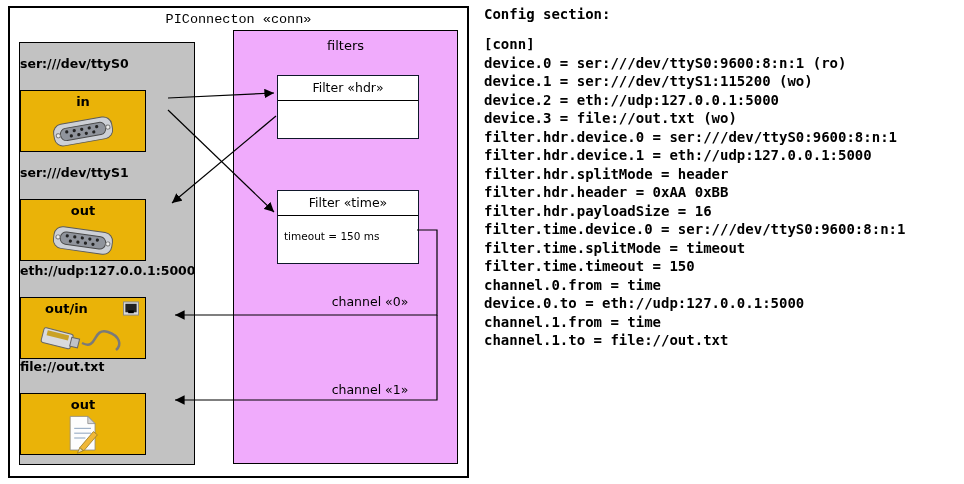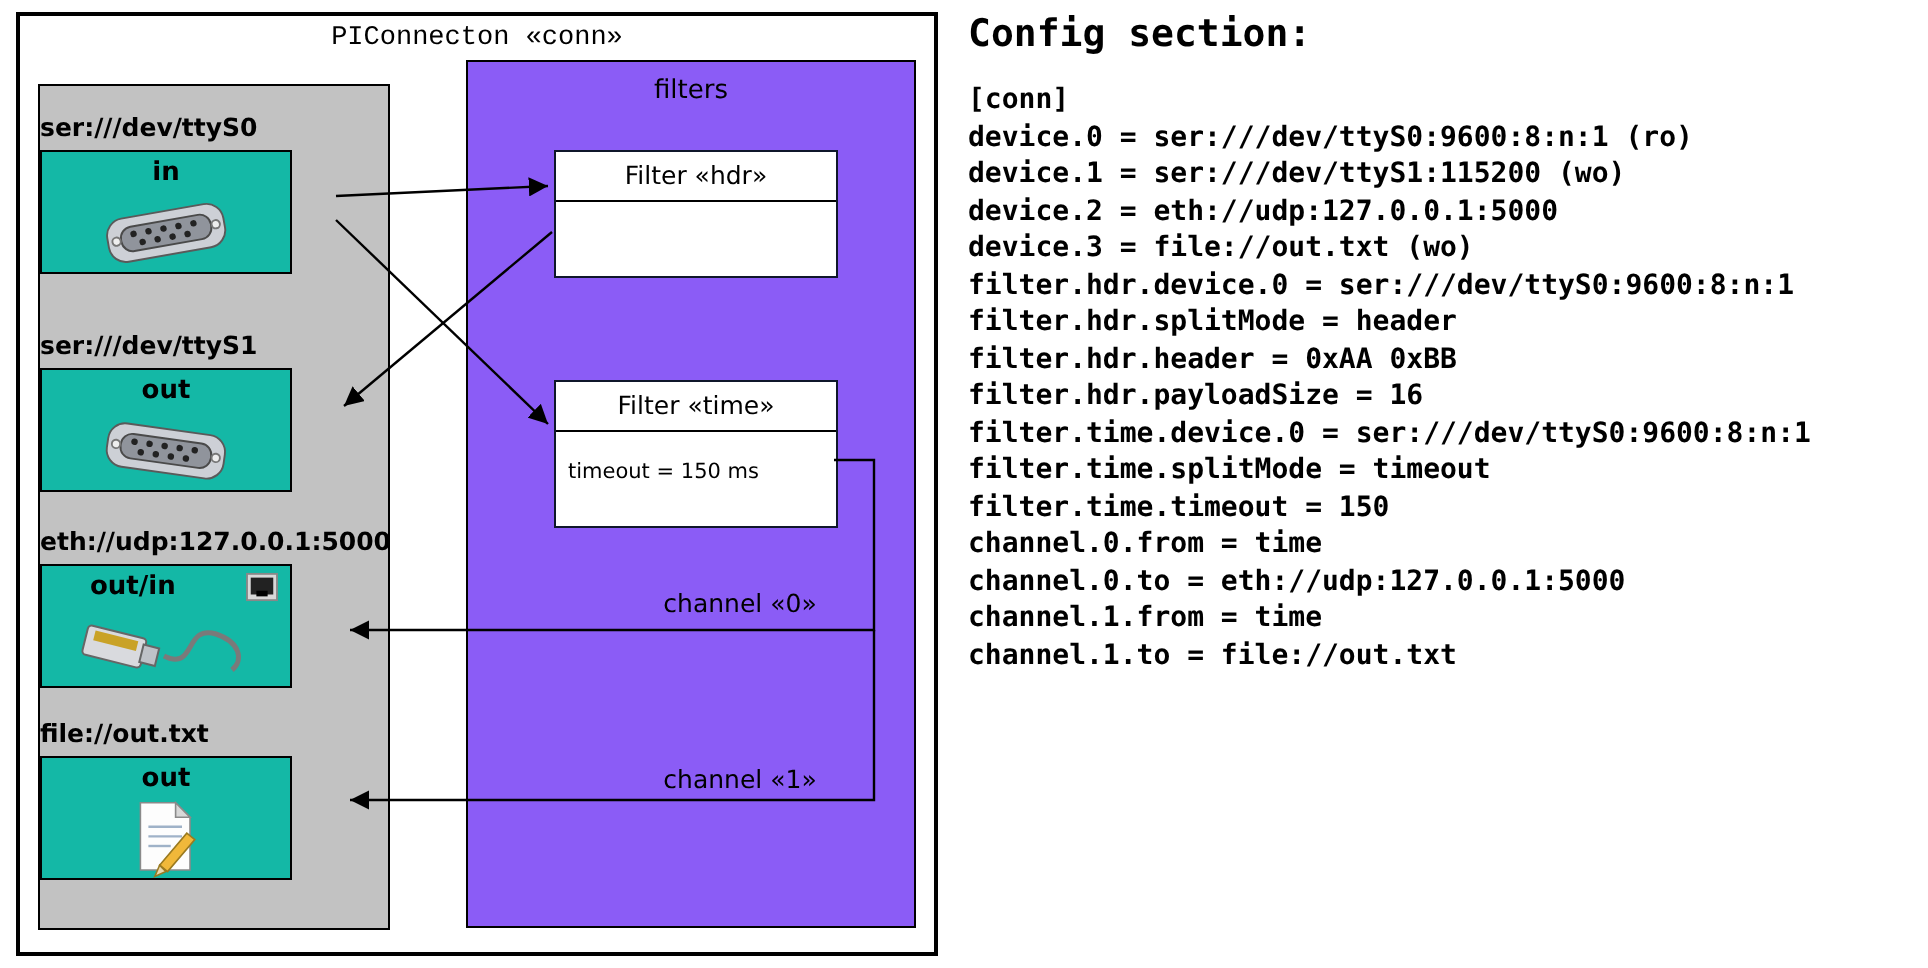--- a/index.html
+++ b/index.html
@@ -7,38 +7,38 @@
     width:964px;height:484px;position:relative;overflow:hidden;
     background:#ffffff;color:#000;
     font-family:"DejaVu Sans", sans-serif;
   }
   .outer-box{position:absolute;left:8px;top:6px;width:457px;height:468px;border:2px solid #000;background:#fff;}
   .outer-title{position:absolute;left:0;top:4px;width:100%;text-align:center;font-size:13.5px;font-family:Liberation Mono, monospace;}
 
   .devices-panel{position:absolute;left:19px;top:42px;width:174px;height:421px;background:#c2c2c2;border:1px solid #000;}
   .device{position:absolute;left:0;width:100%;display:flex;flex-direction:column;align-items:flex-start;font-weight:bold;}
   .device-label{font-size:12.5px;height:17px;line-height:17px;white-space:nowrap;}
-  .device-box{width:124px;height:60px;background:#14b8a6;border:1px solid #000;margin-top:3px;display:flex;flex-direction:column;}
+  .device-box{width:124px;height:60px;background:#eab308;border:1px solid #000;margin-top:18px;display:flex;flex-direction:column;}
   .dir-row{height:17px;display:flex;align-items:center;justify-content:center;font-size:13px;padding-top:2px;}
   .dir-row.split{justify-content:space-between;padding:2px 5px 0 24px;}
   .icon-area{flex:1;display:flex;align-items:center;justify-content:center;overflow:hidden;}
 
-  .filters-panel{position:absolute;left:233px;top:30px;width:223px;height:432px;background:#8b5cf6;border:1px solid #000;}
+  .filters-panel{position:absolute;left:233px;top:30px;width:223px;height:432px;background:#f0abfc;border:1px solid #000;}
   .filters-title{padding-top:7px;text-align:center;font-size:13px;}
 
   .filter-box{position:absolute;left:277px;width:140px;background:#fff;border:1px solid #0f172a;}
   .filter-title{height:24px;line-height:24px;text-align:center;font-size:12.5px;border-bottom:1px solid #000;}
   .filter-attrs{padding:5px 6px 0 6px;font-size:10.5px;line-height:14px;}
 
   .channel-label{position:absolute;left:310px;width:120px;text-align:center;font-size:12.5px;}
 
   .arrows{position:absolute;left:0;top:0;pointer-events:none;}
 
   .config{position:absolute;left:484px;top:6px;font-family:"DejaVu Sans Mono", monospace;font-weight:bold;}
-  .config-heading{font-size:19px;margin-bottom:13px;}
+  .config-heading{font-size:14px;margin-bottom:13px;}
   .config .cl{font-size:14px;line-height:18.5px;white-space:pre;}
 </style>
 </head>
 <body>
 
 <div class="outer-box">
   <div class="outer-title">PIConnecton «conn»</div>
 </div>
 
 <div class="devices-panel">
@@ -174,24 +174,25 @@
 
 <div class="config">
   <div class="config-heading">Config section:</div>
   <div class="config-lines">
     <div class="cl">[conn]</div>
     <div class="cl">device.0 = ser:///dev/ttyS0:9600:8:n:1 (ro)</div>
     <div class="cl">device.1 = ser:///dev/ttyS1:115200 (wo)</div>
     <div class="cl">device.2 = eth://udp:127.0.0.1:5000</div>
     <div class="cl">device.3 = file://out.txt (wo)</div>
     <div class="cl">filter.hdr.device.0 = ser:///dev/ttyS0:9600:8:n:1</div>
+    <div class="cl">filter.hdr.device.1 = eth://udp:127.0.0.1:5000</div>
     <div class="cl">filter.hdr.splitMode = header</div>
     <div class="cl">filter.hdr.header = 0xAA 0xBB</div>
     <div class="cl">filter.hdr.payloadSize = 16</div>
     <div class="cl">filter.time.device.0 = ser:///dev/ttyS0:9600:8:n:1</div>
     <div class="cl">filter.time.splitMode = timeout</div>
     <div class="cl">filter.time.timeout = 150</div>
     <div class="cl">channel.0.from = time</div>
-    <div class="cl">channel.0.to = eth://udp:127.0.0.1:5000</div>
+    <div class="cl">device.0.to = eth://udp:127.0.0.1:5000</div>
     <div class="cl">channel.1.from = time</div>
     <div class="cl">channel.1.to = file://out.txt</div>
   </div>
 </div>
 
 </body></html>

